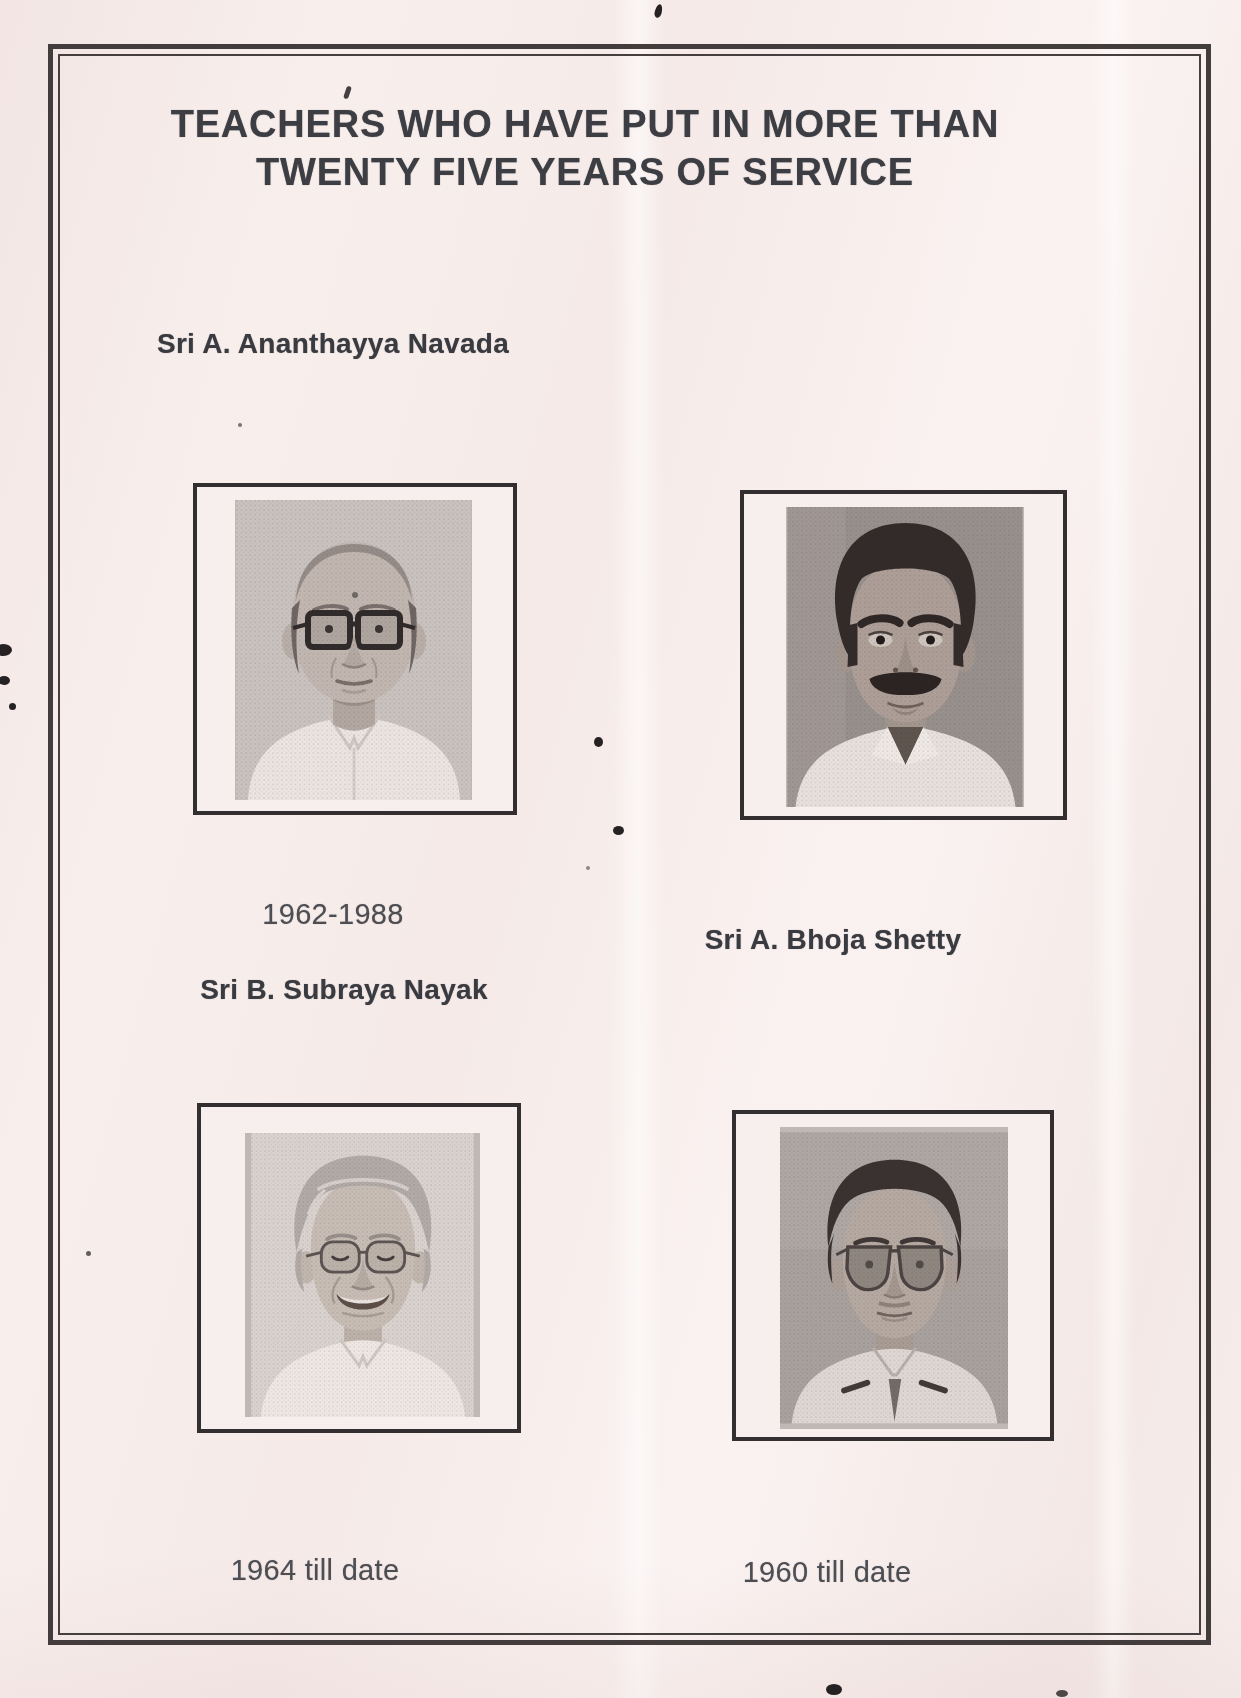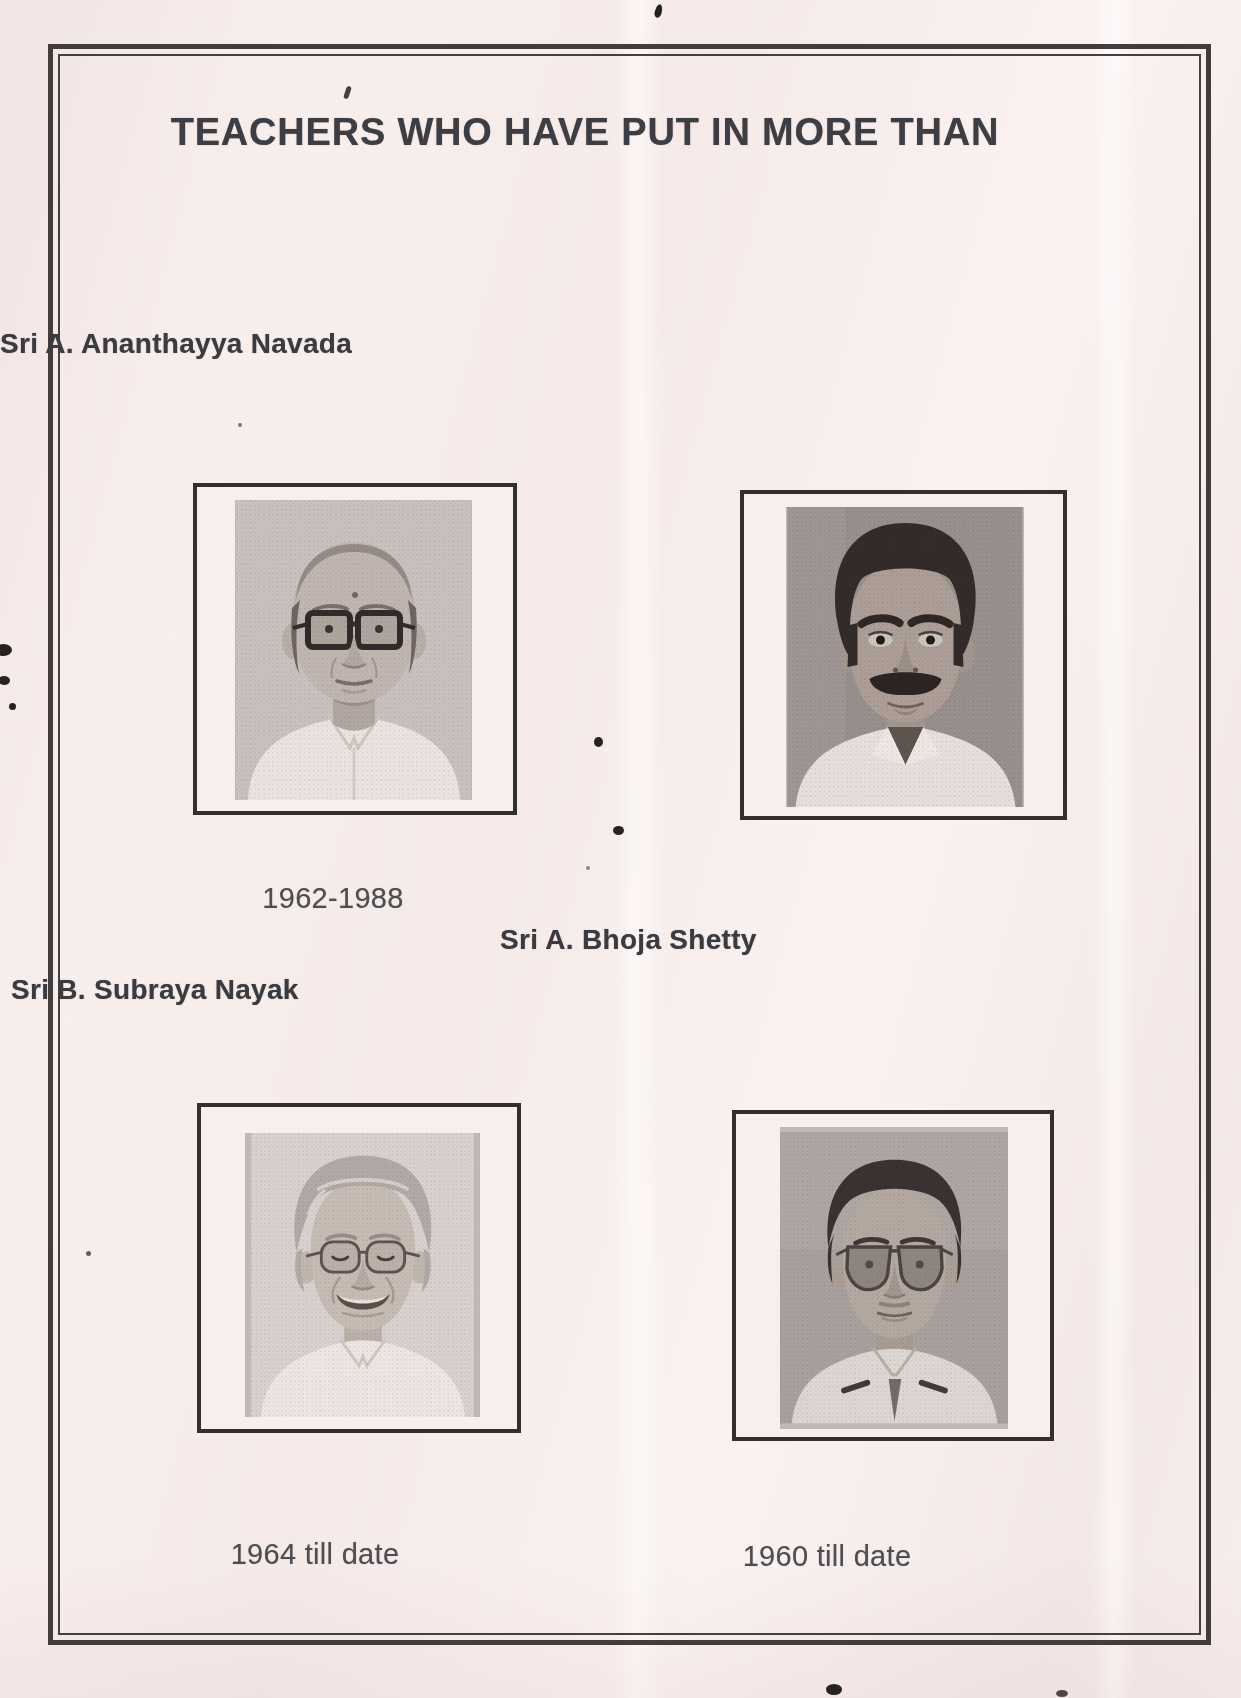--- a/index.html
+++ b/index.html
@@ -11,26 +11,26 @@
   .crease{position:absolute;top:0;bottom:0;pointer-events:none;
     background:linear-gradient(90deg,transparent,rgba(255,255,255,.55),transparent);}
   .crease.c1{left:612px;width:52px;}
   .crease.c2{left:1092px;width:44px;}
   .shade-bottom{position:absolute;left:0;right:0;bottom:0;height:140px;pointer-events:none;
     background:linear-gradient(180deg,transparent,rgba(214,182,180,.14));}
   .frame-outer{position:absolute;left:48px;top:44px;width:1163px;height:1601px;
     border:5px solid #423c3d;box-sizing:border-box;}
   .frame-inner{position:absolute;inset:5px;border:2px solid #453f40;}
   .title{
-    position:absolute;left:0;top:108px;width:1170px;text-align:center;
+    position:absolute;left:0;top:100px;width:1170px;text-align:center;
     font-weight:bold;font-size:38px;line-height:48px;letter-spacing:.8px;
     color:#3d3e43;text-shadow:0 0 1px rgba(52,52,58,.55);
   }
   .name{
-    position:absolute;width:666px;text-align:left;
+    position:absolute;width:666px;text-align:center;
     font-weight:bold;font-size:28px;letter-spacing:.3px;
     color:#3a3b40;text-shadow:0 0 1px rgba(52,52,58,.5);
   }
   .n1{left:0;top:328px;}
   .n2{left:504px;top:330px;}
   .n3{left:11px;top:974px;}
   .n4{left:500px;top:924px;}
   .pframe{position:absolute;border:4px solid #332e2f;box-sizing:border-box;background:#f7efed;}
   .pf1{left:193px;top:483px;width:324px;height:332px;}
   .pf2{left:740px;top:490px;width:327px;height:330px;}
@@ -39,20 +39,21 @@
   .photo{position:absolute;overflow:hidden;background:#bfb8b5;}
   .ph1{left:38px;top:13px;width:237px;height:300px;}
   .ph2{left:42px;top:13px;width:238px;height:300px;}
   .ph3{left:44px;top:26px;width:235px;height:284px;}
   .ph4{left:44px;top:13px;width:228px;height:302px;}
   .photo svg{display:block;width:100%;height:100%;}
   .date{
     position:absolute;width:666px;text-align:center;
     font-size:29px;color:#4d4e54;letter-spacing:.3px;
     text-shadow:0 0 1px rgba(64,64,70,.4);
+    margin-top:16px;
   }
   .d1{left:0;top:882px;}
   .d2{left:504px;top:884px;}
   .d3{left:-18px;top:1538px;}
   .d4{left:494px;top:1540px;}
   .speck{position:absolute;background:#262122;border-radius:50%;}
 </style>
 </head>
 <body>
 
@@ -70,20 +71,21 @@
   <div class="crease c1"></div>
   <div class="crease c2"></div>
   <div class="shade-bottom"></div>
 
   <div class="frame-outer">
     <div class="frame-inner"></div>
   </div>
 
   <div class="title">
     <div>TEACHERS WHO HAVE PUT IN MORE THAN</div>
+    <div>TWENTY FIVE YEARS OF SERVICE</div>
   </div>
 
   <div class="name n1">Sri A. Ananthayya Navada</div>
   <div class="pframe pf1">
     <div class="photo ph1">
       <svg viewBox="0 0 235 300">
         <rect width="235" height="300" fill="#c9c2bf"></rect>
         <path d="M12,300 C14,262 34,240 66,228 C84,221 102,217 118,217 C134,217 152,221 170,228 C202,240 222,262 224,300 Z" fill="#ece4e1"></path>
         <path d="M92,215 L114,248 L118,238 L122,248 L144,215" fill="none" stroke="#cfc6c1" stroke-width="3"></path>
         <line x1="118" y1="248" x2="118" y2="300" stroke="#d6cdc8" stroke-width="3"></line>

